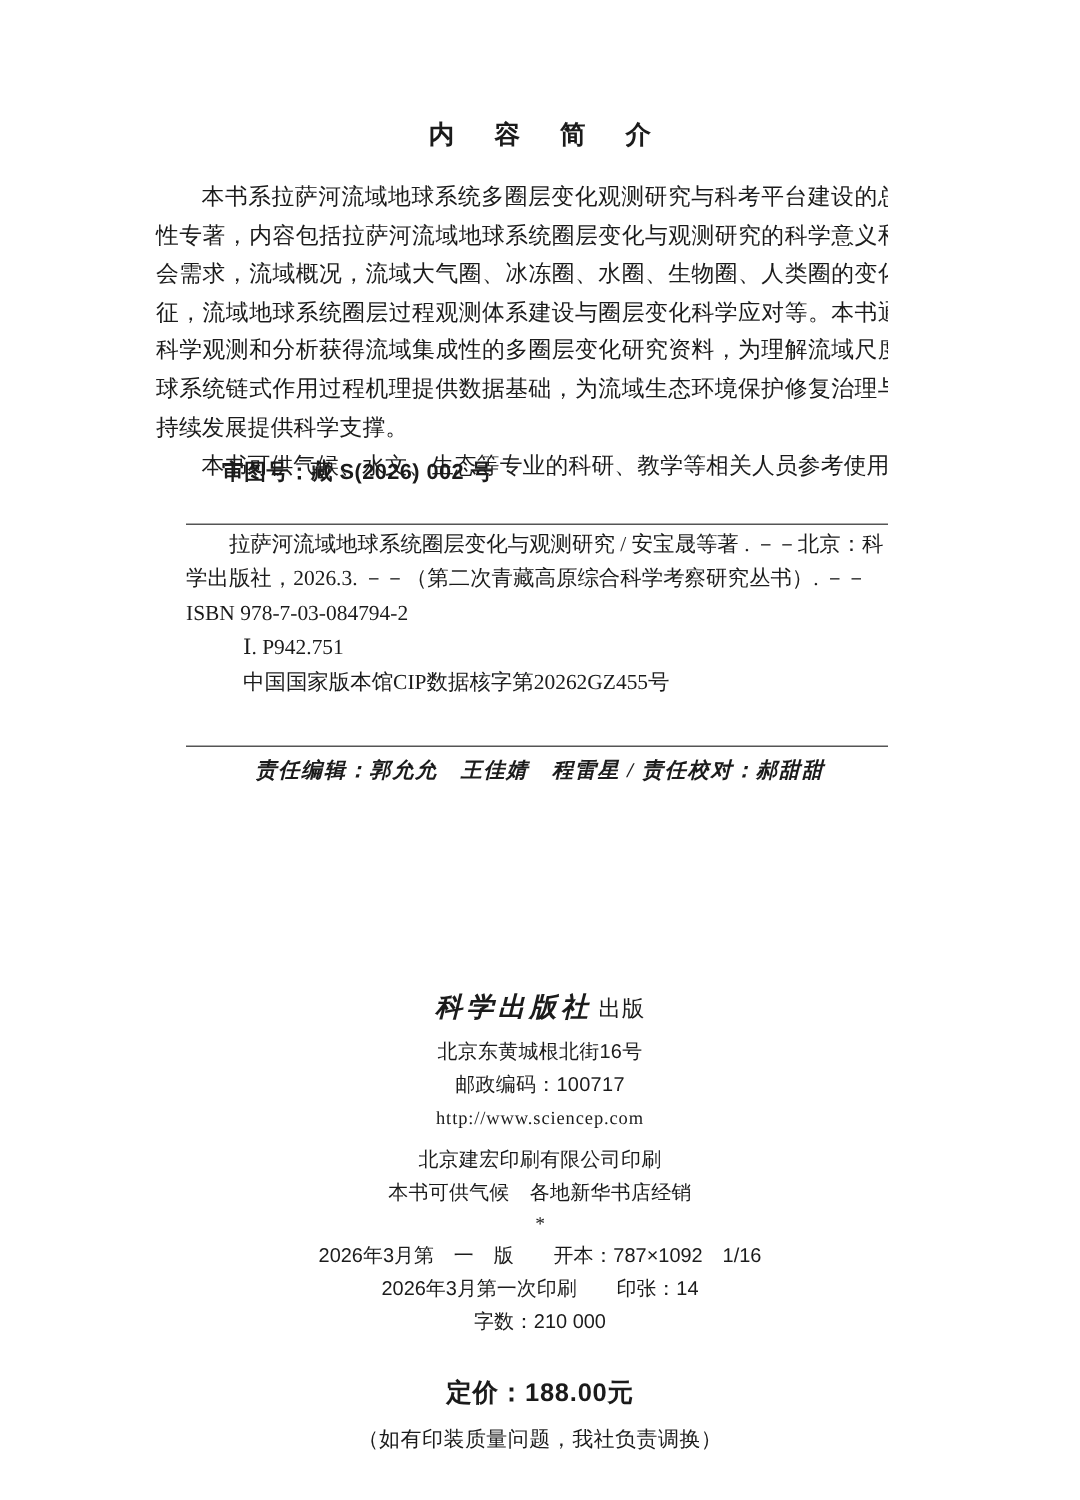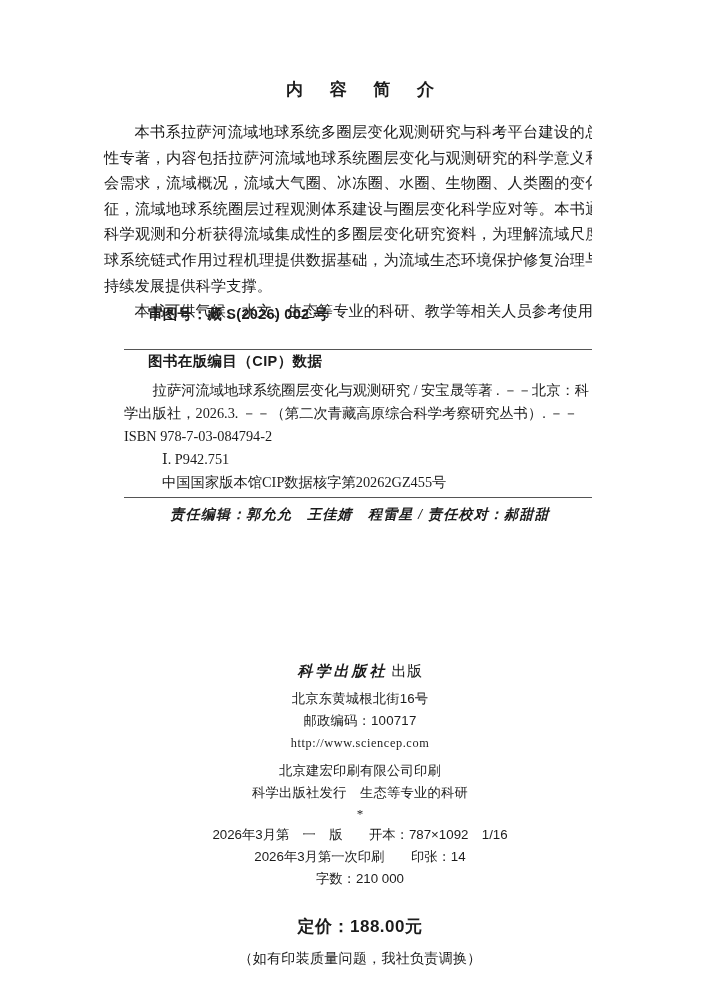--- a/index.html
+++ b/index.html
@@ -130,21 +130,21 @@
   .imprint-logo-line {
     font-size: 16px;
     line-height: 26px;
     margin-bottom: 4px;
     font-family: "Liberation Serif", "DejaVu Serif", serif;
   }
   .press-name {
     font-weight: bold;
     font-style: italic;
     letter-spacing: 3px;
-    font-size: 15px;
+    font-size: 18px;
   }
   .press-suffix {
     font-style: normal;
     font-weight: normal;
     letter-spacing: 0.5px;
     font-size: 15px;
     margin-left: 4px;
     font-family: "Liberation Sans", "DejaVu Sans", sans-serif;
   }
   .imprint-line {
@@ -200,40 +200,39 @@
       <p>本书可供气候、水文、生态等专业的科研、教学等相关人员参考使用。</p>
     </div>
   </div>
 
   <div class="review-number">审图号：藏 S(2026) 002 号</div>
 
   <hr class="rule rule-top">
   <hr class="rule rule-bottom">
 
   <div class="cip-block">
-    <div class="cip-heading">图书在版编目（CIP）数据</div>
     <p class="cip-entry">拉萨河流域地球系统圈层变化与观测研究 / 安宝晟等著 . －－北京：科学出版社，2026.3. －－（第二次青藏高原综合科学考察研究丛书）. －－ISBN 978-7-03-084794-2</p>
     <p class="cip-line" style="margin-left:38px;">Ⅰ. P942.751</p>
     <p class="cip-line" style="margin-left:38px;">中国国家版本馆CIP数据核字第20262GZ455号</p>
   </div>
 
   <div class="credits">
     <div>责任编辑：郭允允　王佳婧　程雷星 / 责任校对：郝甜甜</div>
   </div>
 
   <div class="imprint">
     <div class="imprint-logo-line">
       <span class="press-name">科学出版社</span><span class="press-suffix">出版</span>
     </div>
     <div class="imprint-line">北京东黄城根北街16号</div>
     <div class="imprint-line">邮政编码：100717</div>
     <div class="imprint-url">http://www.sciencep.com</div>
     <div class="imprint-gap"></div>
     <div class="imprint-line">北京建宏印刷有限公司印刷</div>
-    <div class="imprint-line">科学出版社发行　生态等专业的科研</div>
+    <div class="imprint-line">本书可供气候　各地新华书店经销</div>
     <div class="asterisk">*</div>
     <div class="print-line">2026年3月第　一　版　　开本：787×1092　1/16</div>
     <div class="print-line">2026年3月第一次印刷　　印张：14</div>
     <div class="print-line">字数：210 000</div>
     <div class="price-line">定价：188.00元</div>
     <div class="note-line">（如有印装质量问题，我社负责调换）</div>
   </div>
 
 </div>
 

